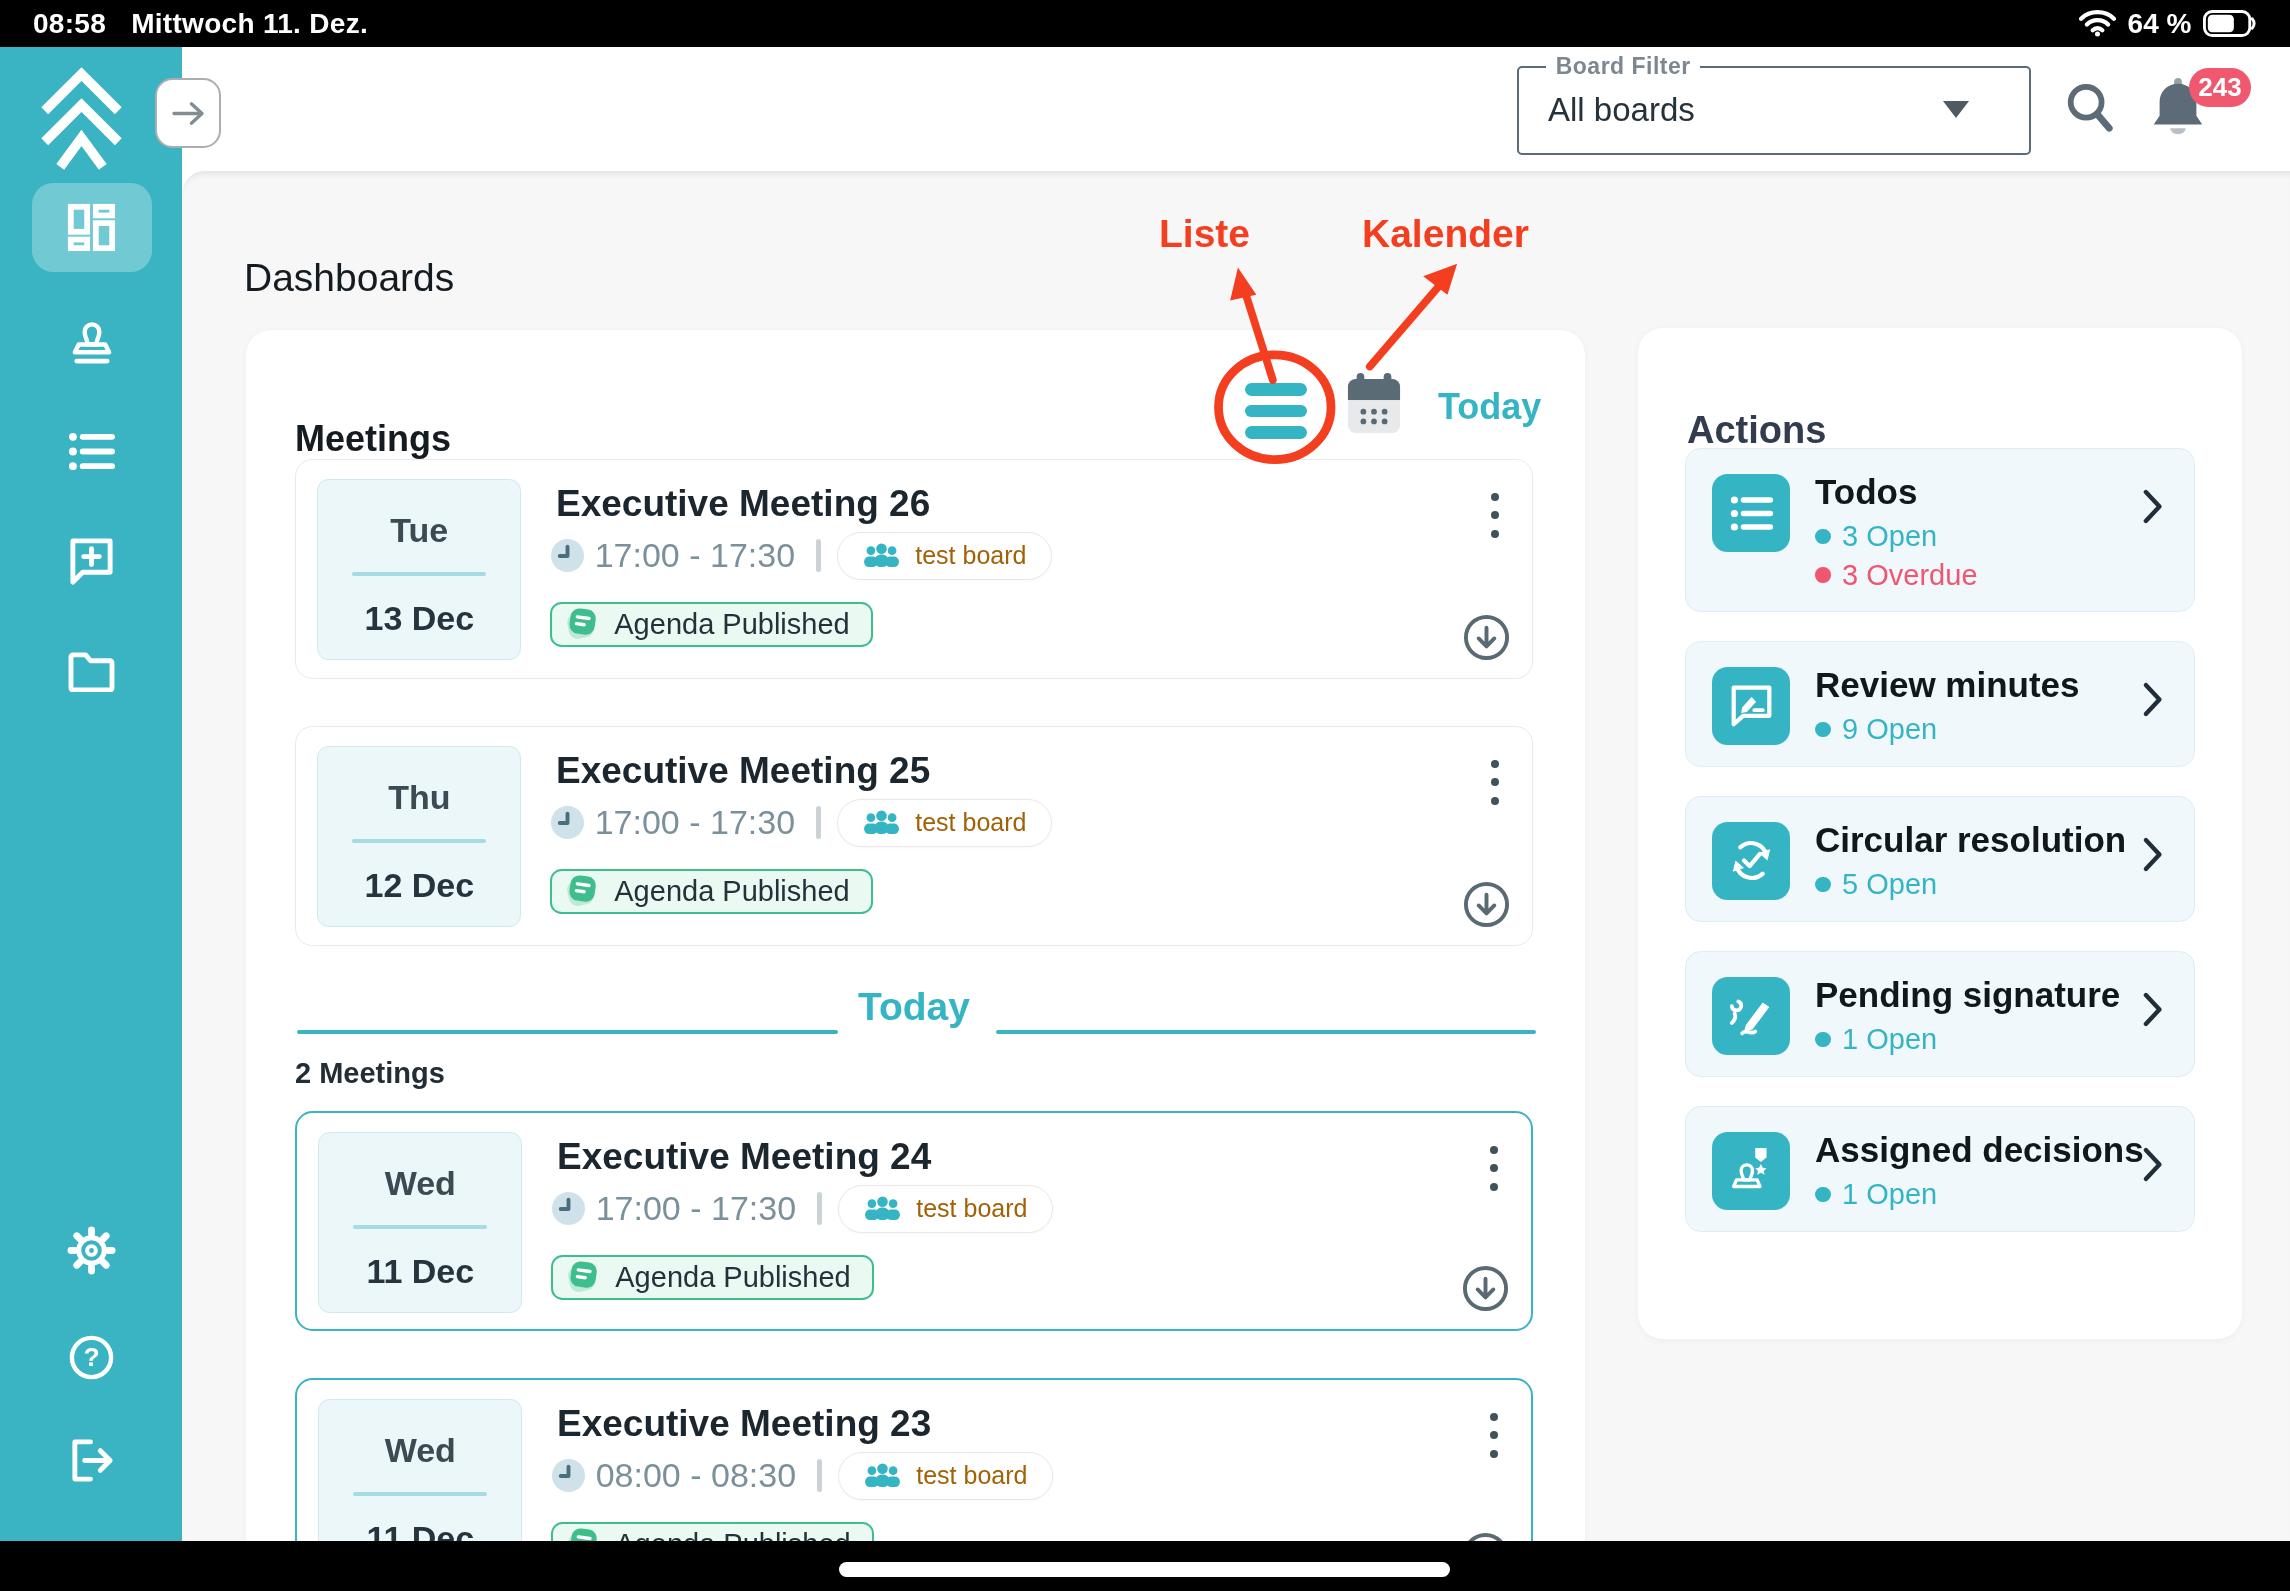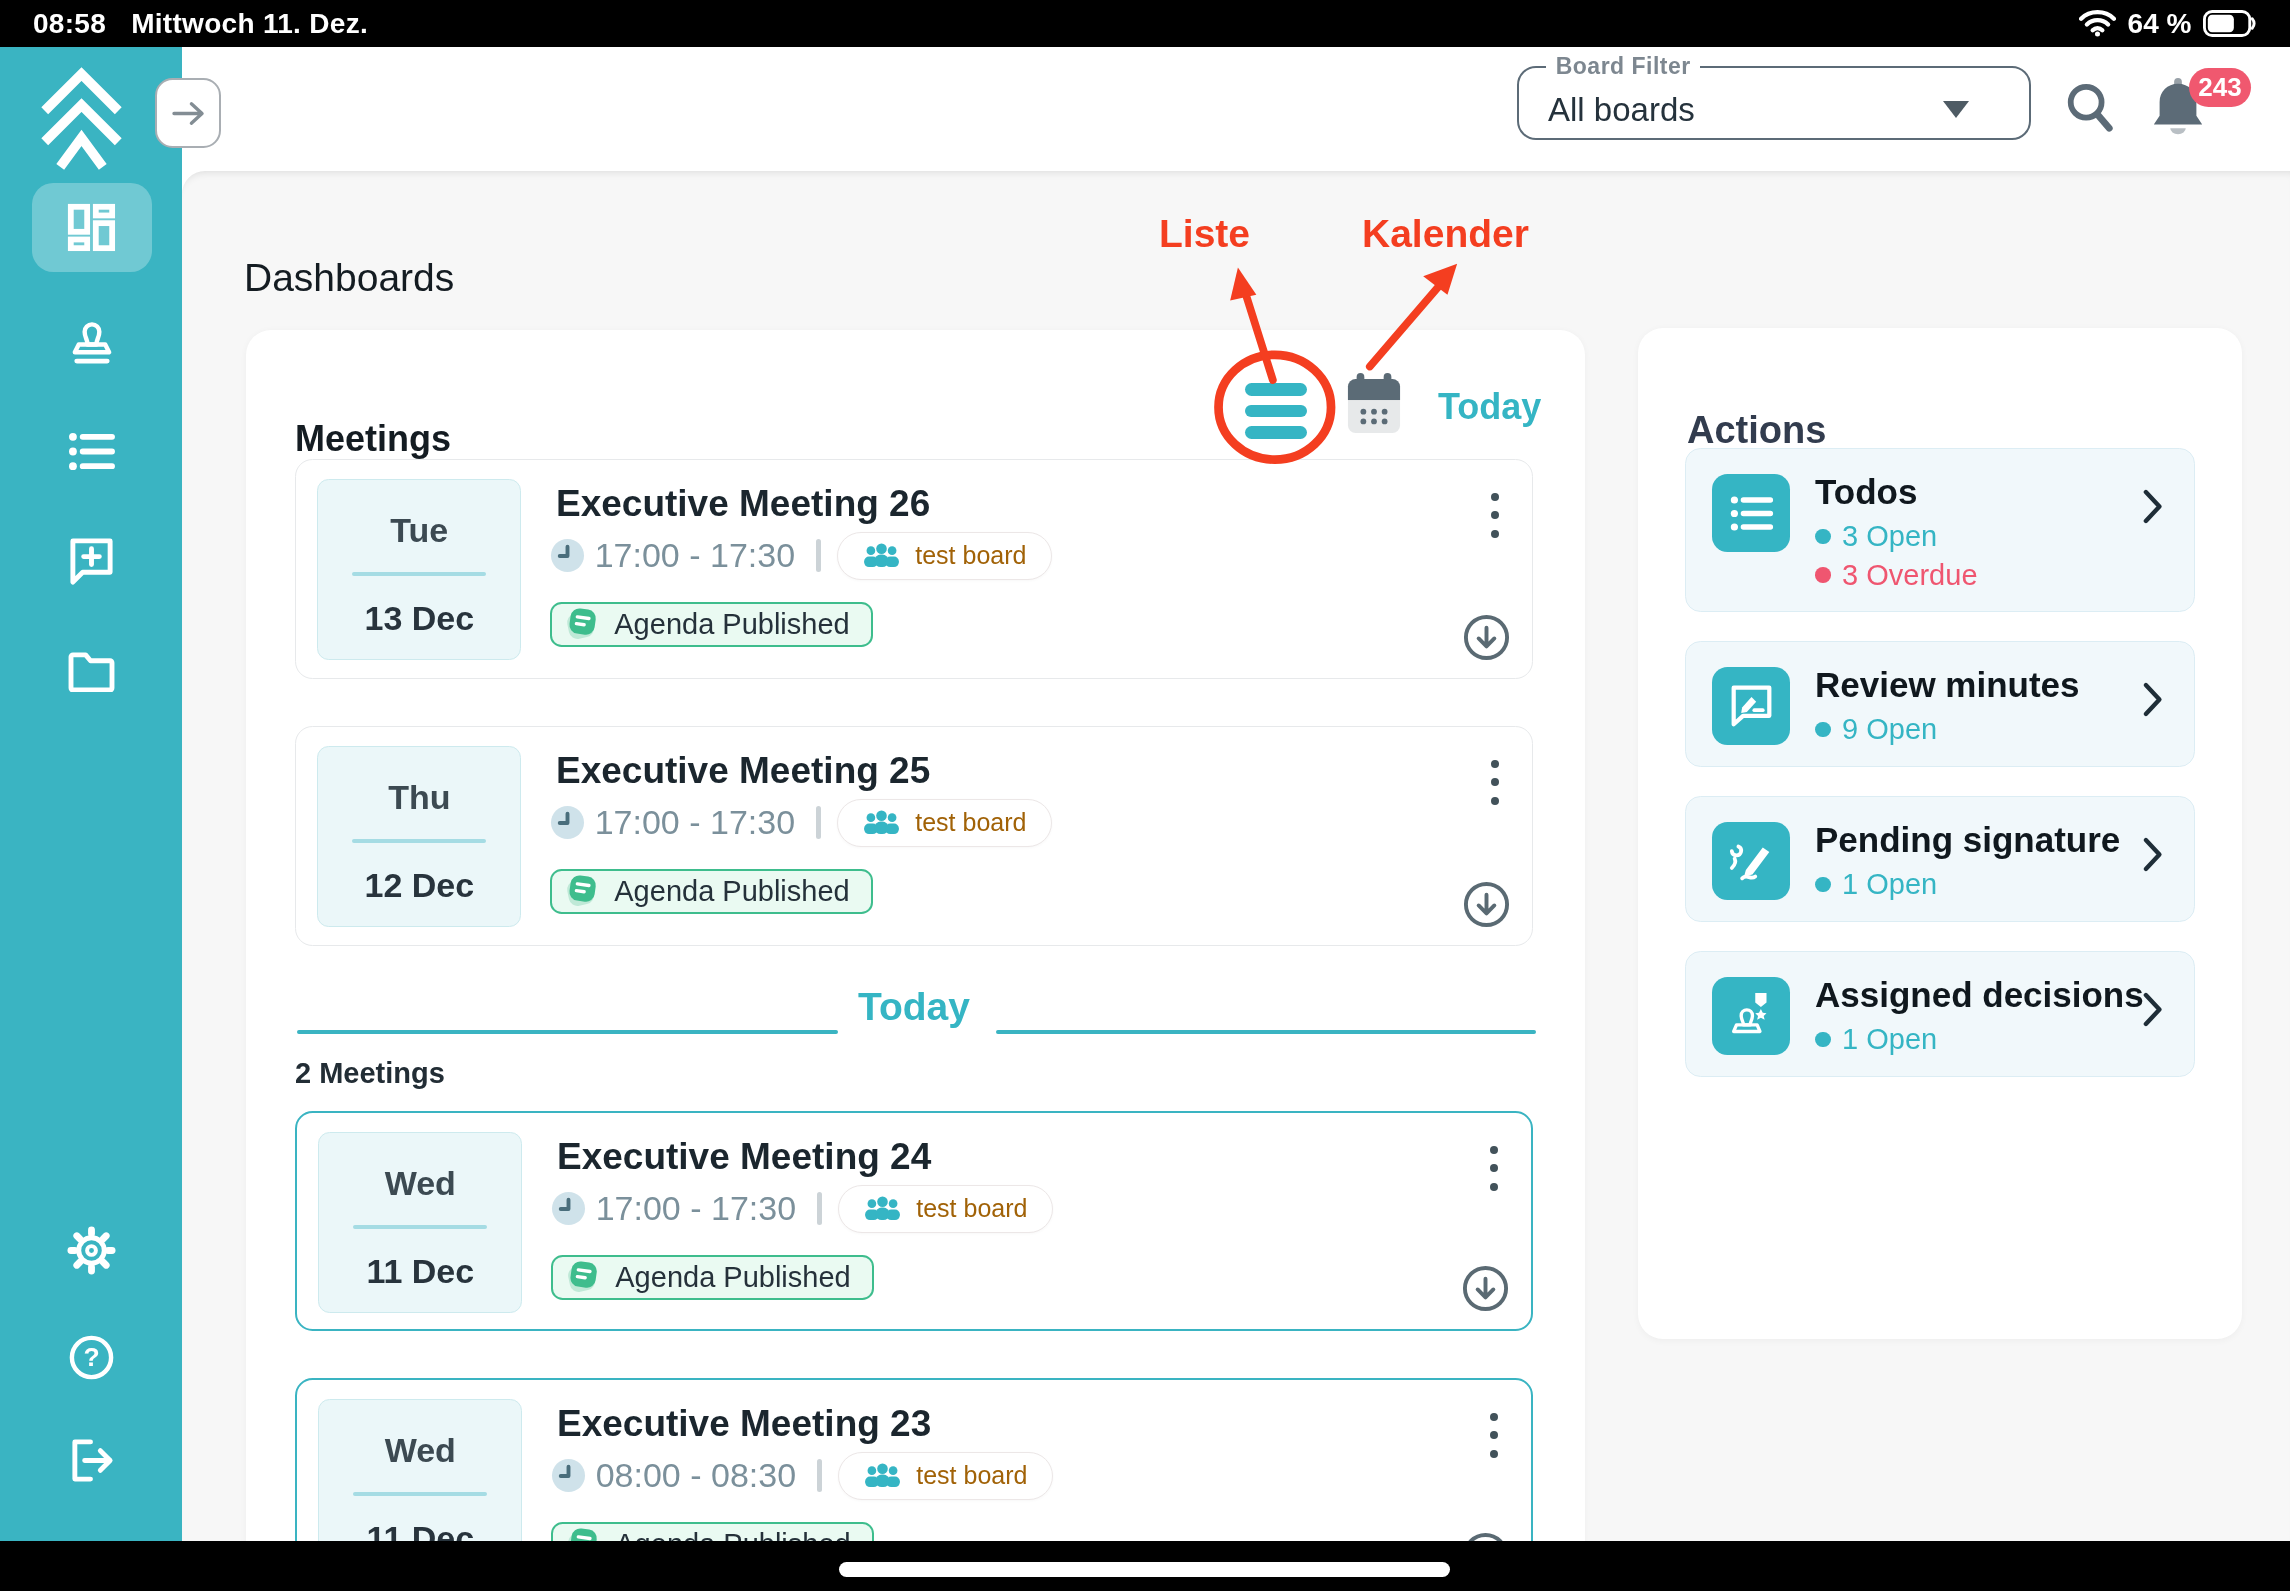--- a/index.html
+++ b/index.html
@@ -35,21 +35,21 @@
   .sb-gear{top:1179px;height:49px;}
   .sb-help{top:1286px;height:49px;}
   .sb-logout{top:1390px;height:47px;}
 
   
   .expand-btn{position:absolute;left:155px;top:78px;width:66px;height:70px;background:#fff;border:2.9px solid #a9aeb3;
     border-radius:17.5px;z-index:30;display:flex;align-items:center;justify-content:center;box-sizing:border-box;}
 
   
   .header{position:absolute;left:182px;top:47px;width:2108px;height:124px;background:#fff;z-index:5;}
-  .board-filter{position:absolute;left:1335px;top:19.4px;width:514px;height:74px;border:2.9px solid #5c6b77;border-radius:19px;
+  .board-filter{position:absolute;left:1335px;top:19.4px;width:514px;height:89px;border:2.9px solid #5c6b77;border-radius:5px;
     box-sizing:border-box;background:#fff;}
   .board-filter .legend{position:absolute;left:27px;top:-15.5px;background:#fff;padding:0 9.7px;font-size:23px;font-weight:700;
     color:#7d8790;letter-spacing:0.5px;}
   .board-filter .value{position:absolute;left:29px;top:23px;font-size:33px;color:#25323c;}
   .board-filter .caret{position:absolute;right:60px;top:33px;width:0;height:0;border-left:13.6px solid transparent;
     border-right:13.6px solid transparent;border-top:17.5px solid #4e5b64;}
   .hdr-search{position:absolute;left:1881px;top:33px;}
   .hdr-bell{position:absolute;left:1966px;top:29px;}
   .hdr-badge{position:absolute;left:2007px;top:21.3px;min-width:62px;height:39px;border-radius:21.3px;background:#f0586f;color:#fff;
     font-size:26px;font-weight:600;display:flex;align-items:center;justify-content:center;padding:0 7.8px;box-sizing:border-box;z-index:7;}
@@ -551,20 +551,45 @@
   </div>
 </div>
     </div>
     <div class="action-chevron">
       <svg width="21.3" height="37" viewBox="0 0 22 38">
         <path d="M4 4 L18 19 L4 34" fill="none" stroke="#1f2e38" stroke-width="4.5" stroke-linecap="round" stroke-linejoin="round"></path>
       </svg>
     </div>
   </div>
 
+  <div class="action-item">
+    <div class="action-icon-tile">
+            <svg width="45" height="45" viewBox="0 0 48 48">
+              <path d="M12 10 a17 17 0 0 1 28 8" fill="none" stroke="#fff" stroke-width="4.5" stroke-linecap="round"></path>
+              <polygon points="44,12 41,24 32,16" fill="#fff"></polygon>
+              <path d="M36 38 a17 17 0 0 1 -28 -8" fill="none" stroke="#fff" stroke-width="4.5" stroke-linecap="round"></path>
+              <polygon points="4,36 7,24 16,32" fill="#fff"></polygon>
+              <path d="M16 24 l6 6 11 -13" fill="none" stroke="#fff" stroke-width="4.5" stroke-linecap="round" stroke-linejoin="round"></path>
+            </svg>
+          </div>
+    <div class="action-body">
+      <p class="action-label">Circular resolution</p>
+      <div class="stats">
+  <div class="stat-line teal">
+    <i class="dot"></i>
+    <span>5 Open</span>
+  </div>
+</div>
+    </div>
+    <div class="action-chevron">
+      <svg width="21.3" height="37" viewBox="0 0 22 38">
+        <path d="M4 4 L18 19 L4 34" fill="none" stroke="#1f2e38" stroke-width="4.5" stroke-linecap="round" stroke-linejoin="round"></path>
+      </svg>
+    </div>
+  </div>
 
   <div class="action-item">
     <div class="action-icon-tile">
             <svg width="45" height="45" viewBox="0 0 48 48">
               <path d="M10 9 a5 5 0 1 1 -7 5 M6 22 c2 4 -1 8 -3 10" fill="none" stroke="#fff" stroke-width="4" stroke-linecap="round"></path>
               <path d="M18 34 L36 10 l7 5 L25 39 l-9 2 z" fill="#fff"></path>
               <path d="M14 43 c5 -5 9 2 14 -2" fill="none" stroke="#fff" stroke-width="4" stroke-linecap="round"></path>
             </svg>
           </div>
     <div class="action-body">

